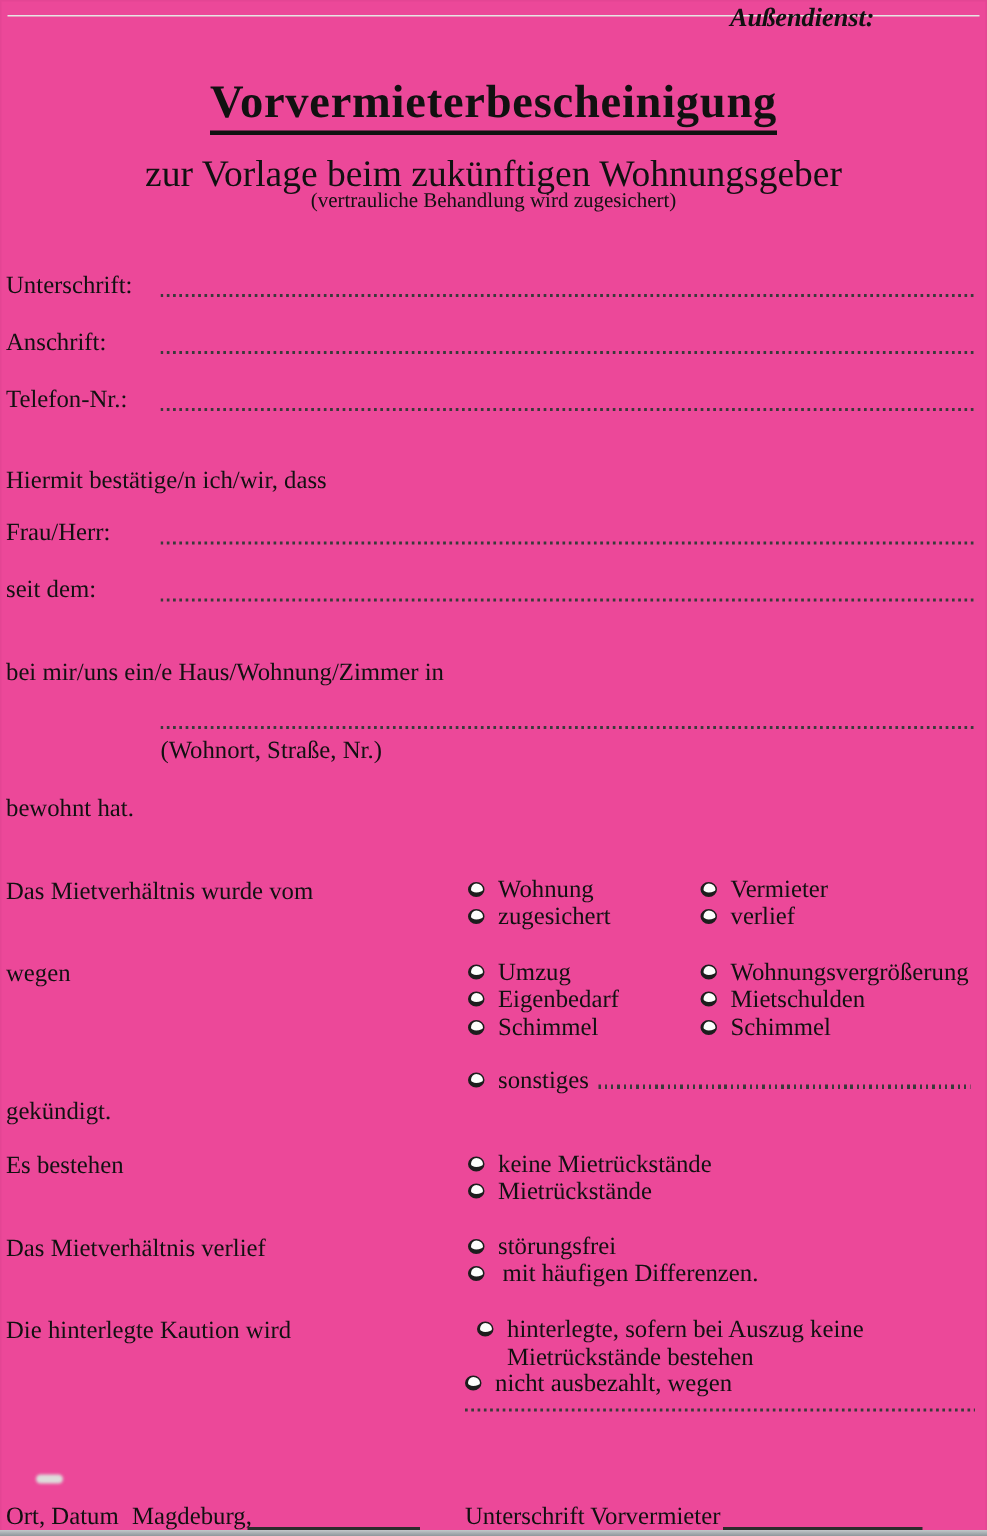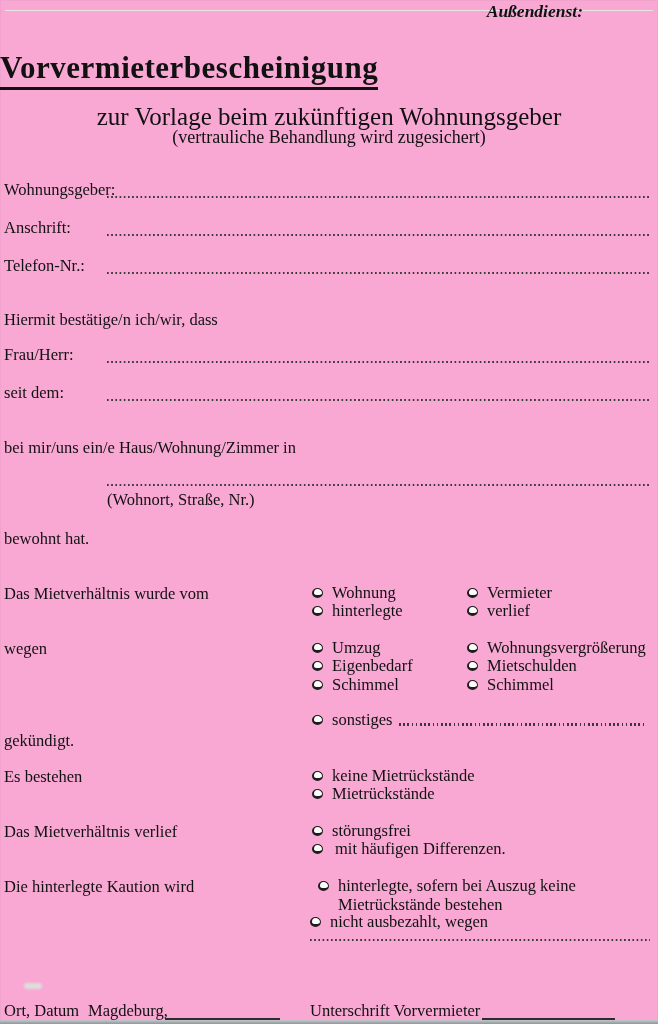--- a/index.html
+++ b/index.html
@@ -1,40 +1,40 @@
 <!DOCTYPE html>
 <html><head>
 <meta charset="utf-8">
 <style>
   html, body { margin: 0; padding: 0; background: #f5f5f3; }
   .sheet {
     position: relative;
     width: 658px;
     height: 1024px;
-    background: #f9a8d4;
+    background: #ec4899;
     font-family: "Liberation Serif", "DejaVu Serif", serif;
     color: #111;
     font-size: 16.5px;
     overflow: hidden;
     box-shadow: inset 0 0 0 1px rgba(0,0,0,0.03);
   }
   .abs { position: absolute; }
 
   
   .header-note {
     position: absolute; top: 1px; right: 75px;
     font-size: 17.5px; font-weight: bold; font-style: italic;
   }
-  .title-wrap { position: absolute; top: 50px; left: 0; right: 0; text-align: left; }
+  .title-wrap { position: absolute; top: 50px; left: 0; right: 0; text-align: center; }
   .title-main {
     display: inline-block; font-size: 31px; font-weight: bold;
     border-bottom: 3px solid #111; padding-bottom: 1px; letter-spacing: 0.5px;
   }
   .subtitle { position: absolute; top: 103px; left: 0; right: 0; text-align: center; font-size: 25px; }
-  .subtitle-note { position: absolute; top: 127px; left: 0; right: 0; text-align: center; font-size: 18px; }
+  .subtitle-note { position: absolute; top: 127px; left: 0; right: 0; text-align: center; font-size: 14px; }
 
   
   .frow { position: absolute; left: 4px; right: 8px; height: 20px; }
   .frow .flabel { position: absolute; left: 0; top: 0; }
   .dotline {
     position: absolute; left: 103px; right: 0; bottom: 2px; height: 3px;
     background-image: repeating-linear-gradient(to right, #3a3a3a 0px, #3a3a3a 1.6px, transparent 1.6px, transparent 4.2px);
     background-repeat: repeat-x; background-size: 4.2px 1.8px; background-position: 0 bottom;
   }
   .dotline.full { left: 0; }
@@ -71,21 +71,21 @@
 
   <div class="header-note">Außendienst:</div>
 
   <div class="title-wrap">
     <span class="title-main">Vorvermieterbescheinigung</span>
   </div>
   <div class="subtitle">zur Vorlage beim zukünftigen Wohnungsgeber</div>
   <div class="subtitle-note">(vertrauliche Behandlung wird zugesichert)</div>
 
   <div class="frow" style="top:180px">
-    <span class="flabel">Wohnungsgeber:</span>
+    <span class="flabel">Unterschrift:</span>
     <span class="dotline"></span>
   </div>
   <div class="frow" style="top:218px">
     <span class="flabel">Anschrift:</span>
     <span class="dotline"></span>
   </div>
   <div class="frow" style="top:256px">
     <span class="flabel">Telefon-Nr.:</span>
     <span class="dotline"></span>
   </div>
@@ -114,21 +114,21 @@
   <div class="opt" style="top:584px;left:312px">
     <span class="rb"></span>
     <span>Wohnung</span>
   </div>
   <div class="opt" style="top:584px;left:467px">
     <span class="rb"></span>
     <span>Vermieter</span>
   </div>
   <div class="opt" style="top:602px;left:312px">
     <span class="rb"></span>
-    <span>hinterlegte</span>
+    <span>zugesichert</span>
   </div>
   <div class="opt" style="top:602px;left:467px">
     <span class="rb"></span>
     <span>verlief</span>
   </div>
 
   <div class="plain" style="top:639px">wegen</div>
   <div class="opt" style="top:639px;left:312px">
     <span class="rb"></span>
     <span>Umzug</span>

